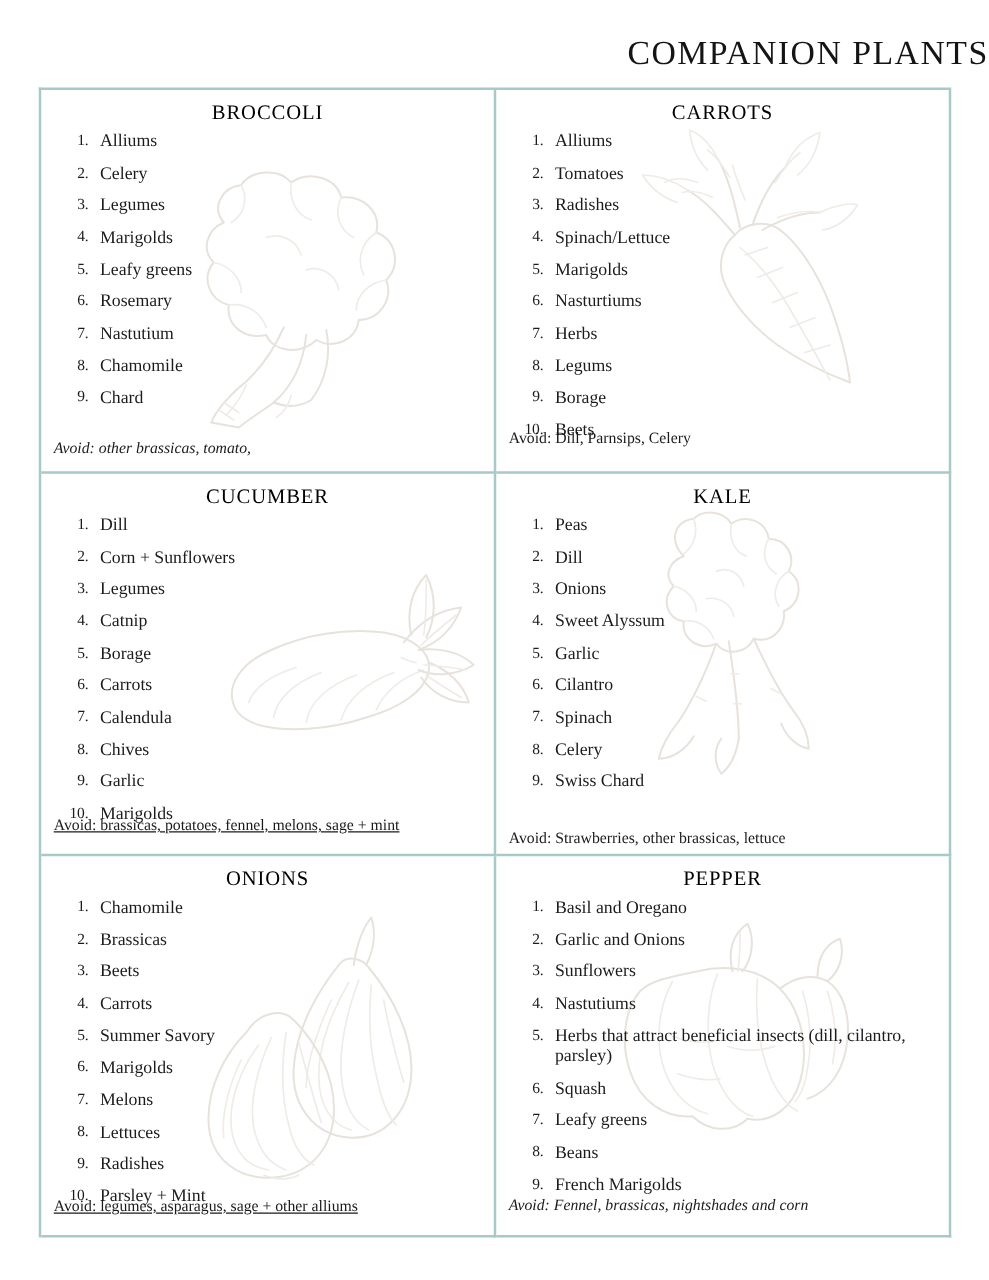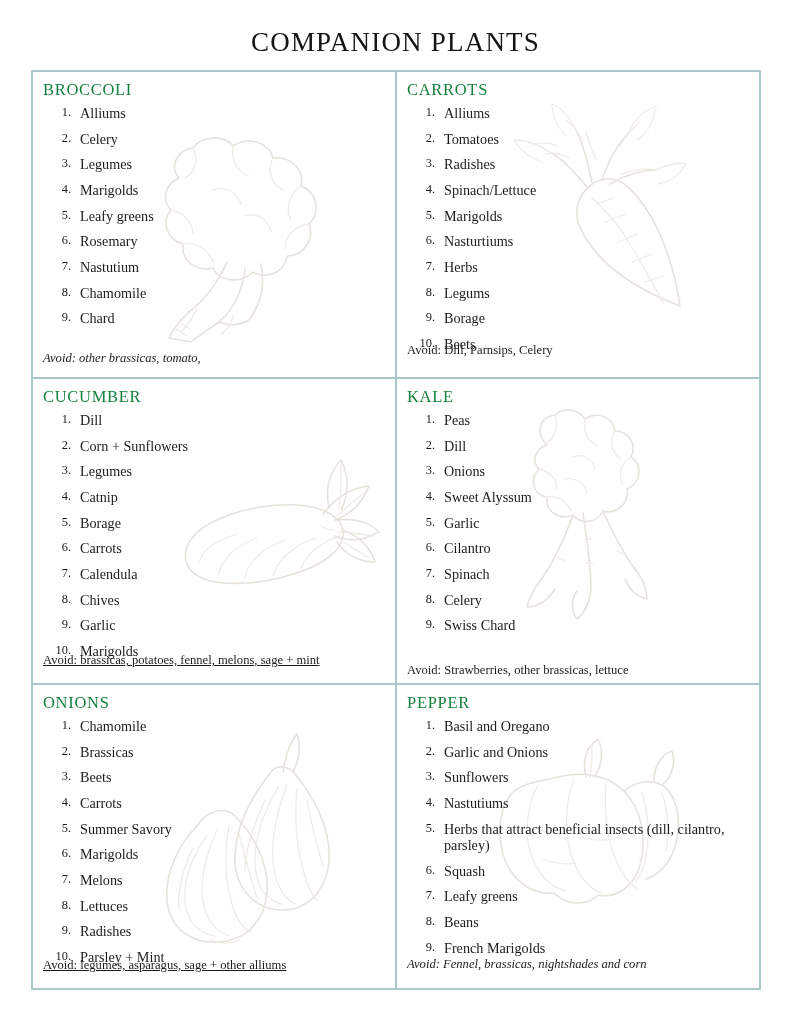--- a/index.html
+++ b/index.html
@@ -18,21 +18,21 @@
 
   .page {
     position: relative;
     width: 791px;
     height: 1024px;
     box-sizing: border-box;
     padding: 0;
   }
 
   .page-title {
-    text-align: center;
+    text-align: right;
     font-family: "Liberation Serif", "DejaVu Serif", serif;
     font-size: 27px;
     letter-spacing: 1.2px;
     font-weight: 400;
     color: #141414;
     margin: 0;
     padding-top: 27px;
     padding-bottom: 12px;
   }
 
@@ -50,25 +50,25 @@
   .cell {
     position: relative;
     border-right: 2px solid #a9c9c9;
     border-bottom: 2px solid #a9c9c9;
     box-sizing: border-box;
     padding: 6px 10px 4px 10px;
     overflow: hidden;
   }
 
   .cell-title {
-    text-align: left;
+    text-align: center;
     font-size: 16.5px;
     letter-spacing: 0.7px;
     font-weight: 400;
-    color: #15803d;
+    color: #000000;
     margin: 2px 0 5px 0;
     position: relative;
     z-index: 3;
   }
 
   .plant-list {
     list-style: none;
     margin: 0;
     padding: 0;
     position: relative;

